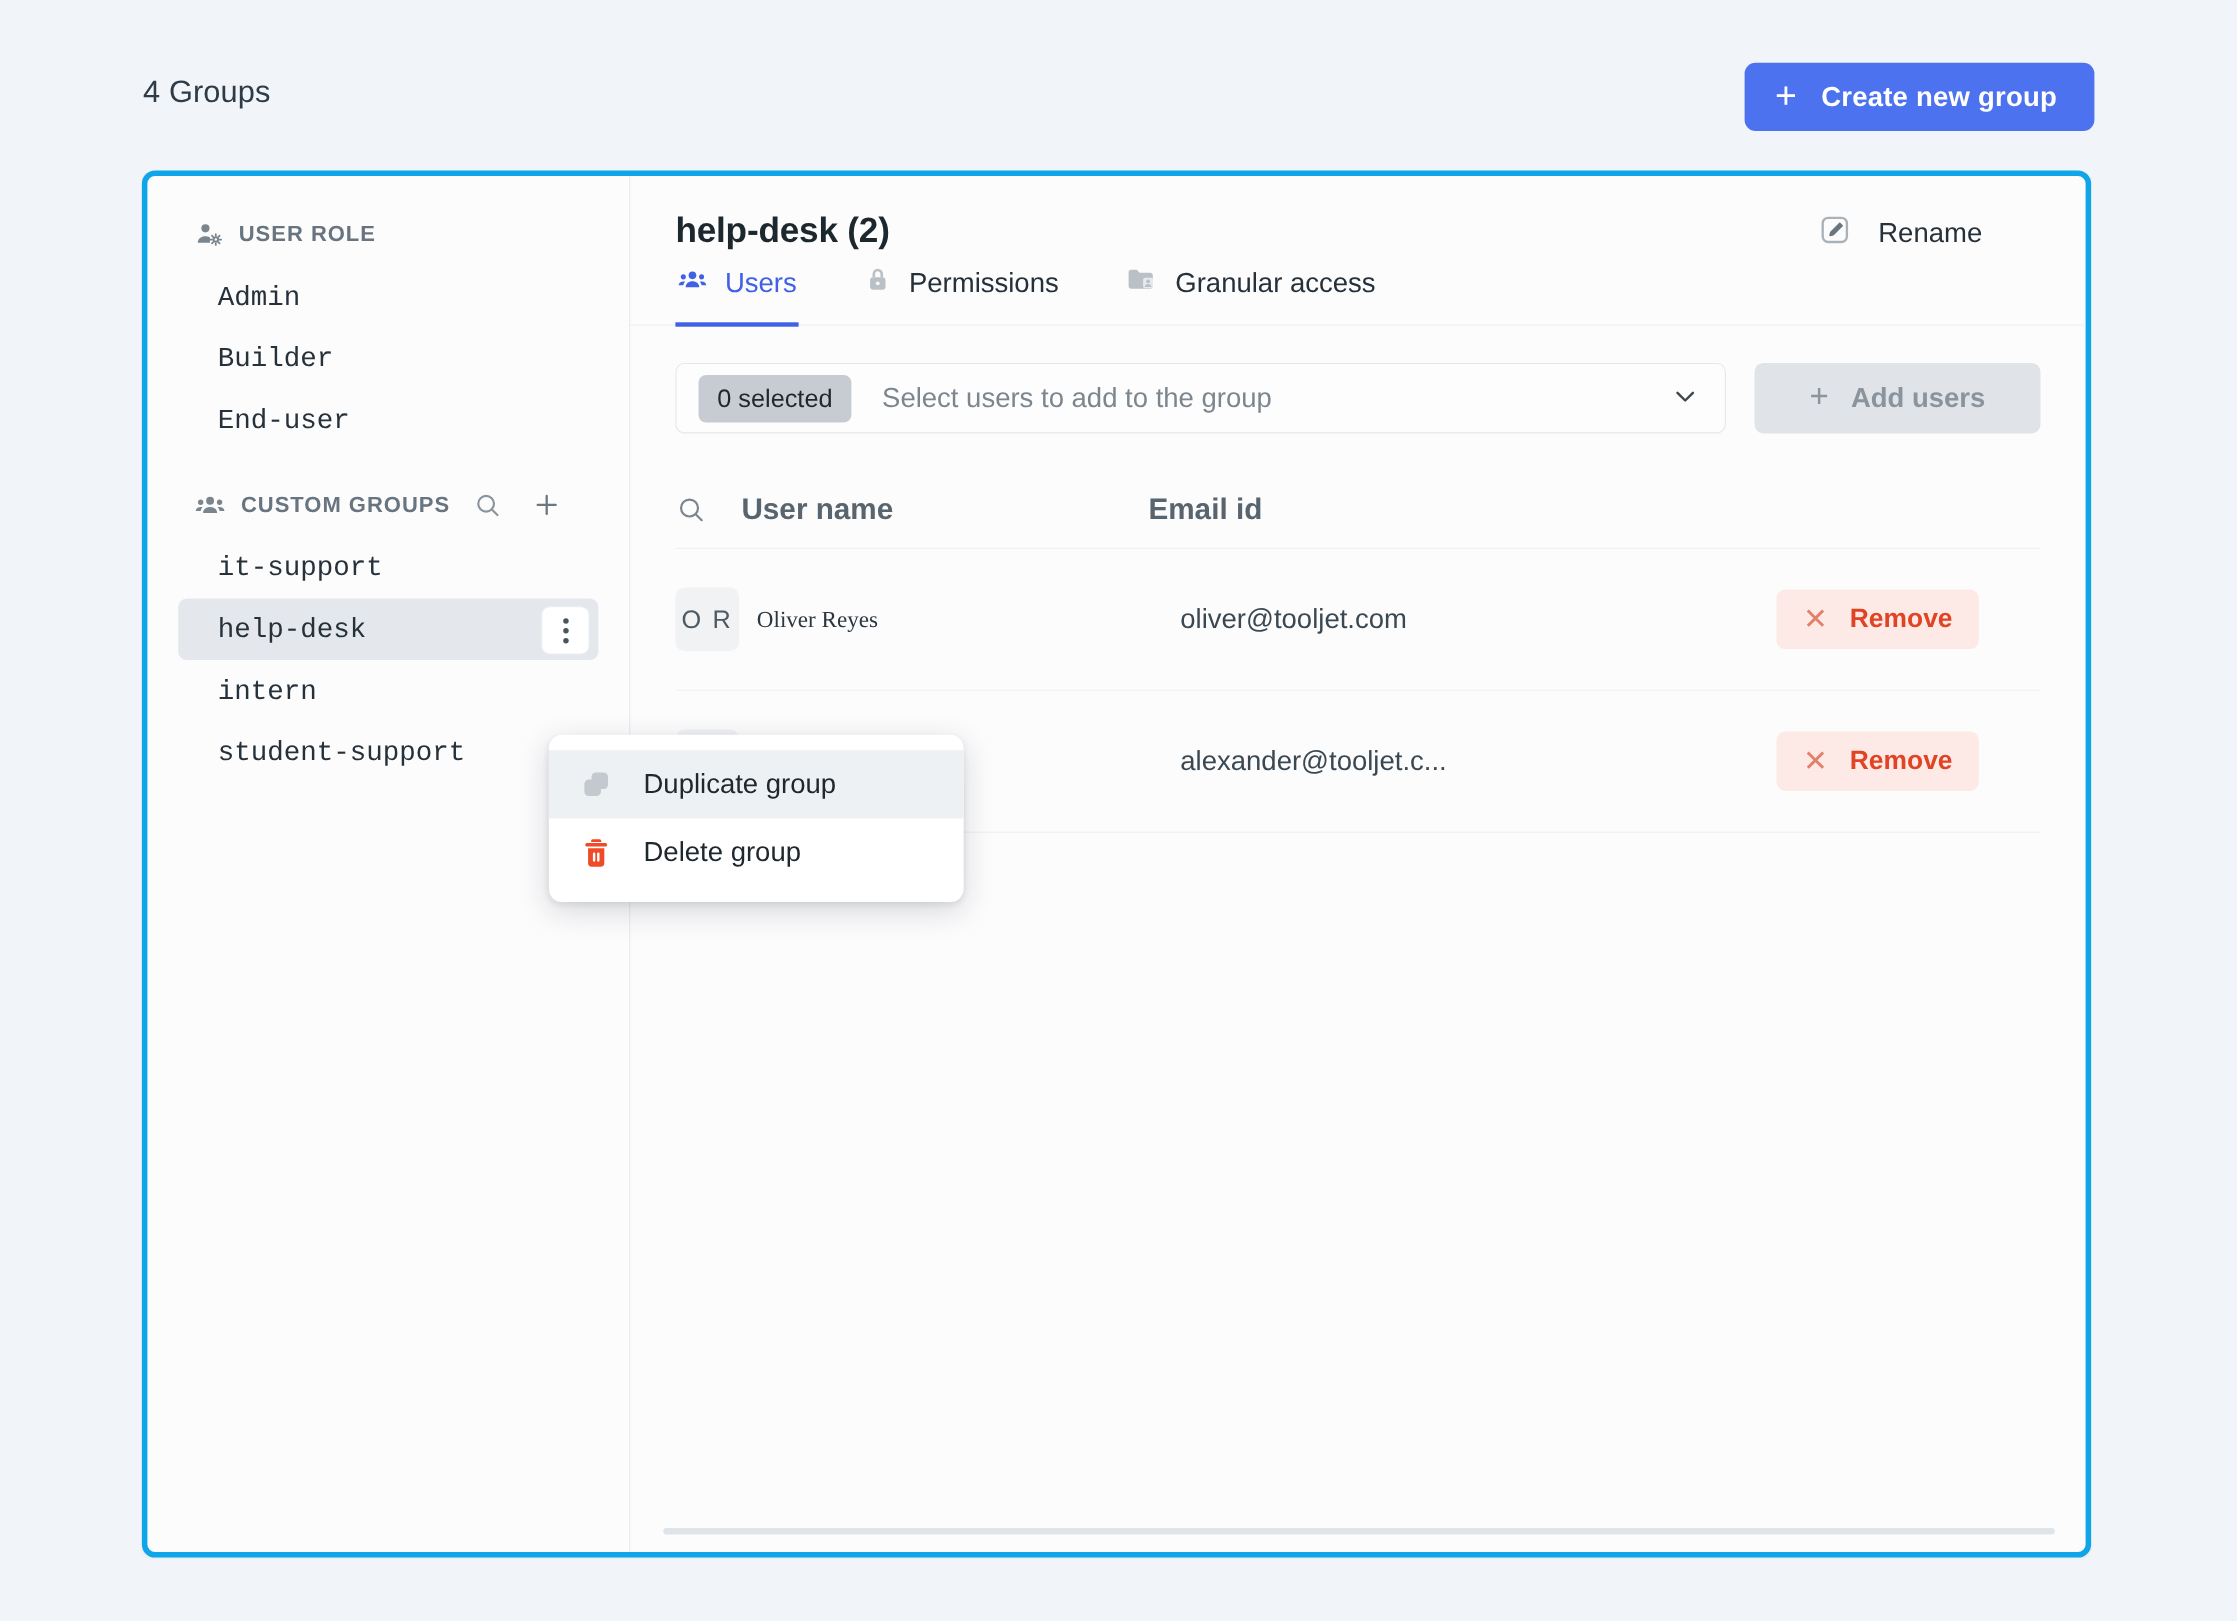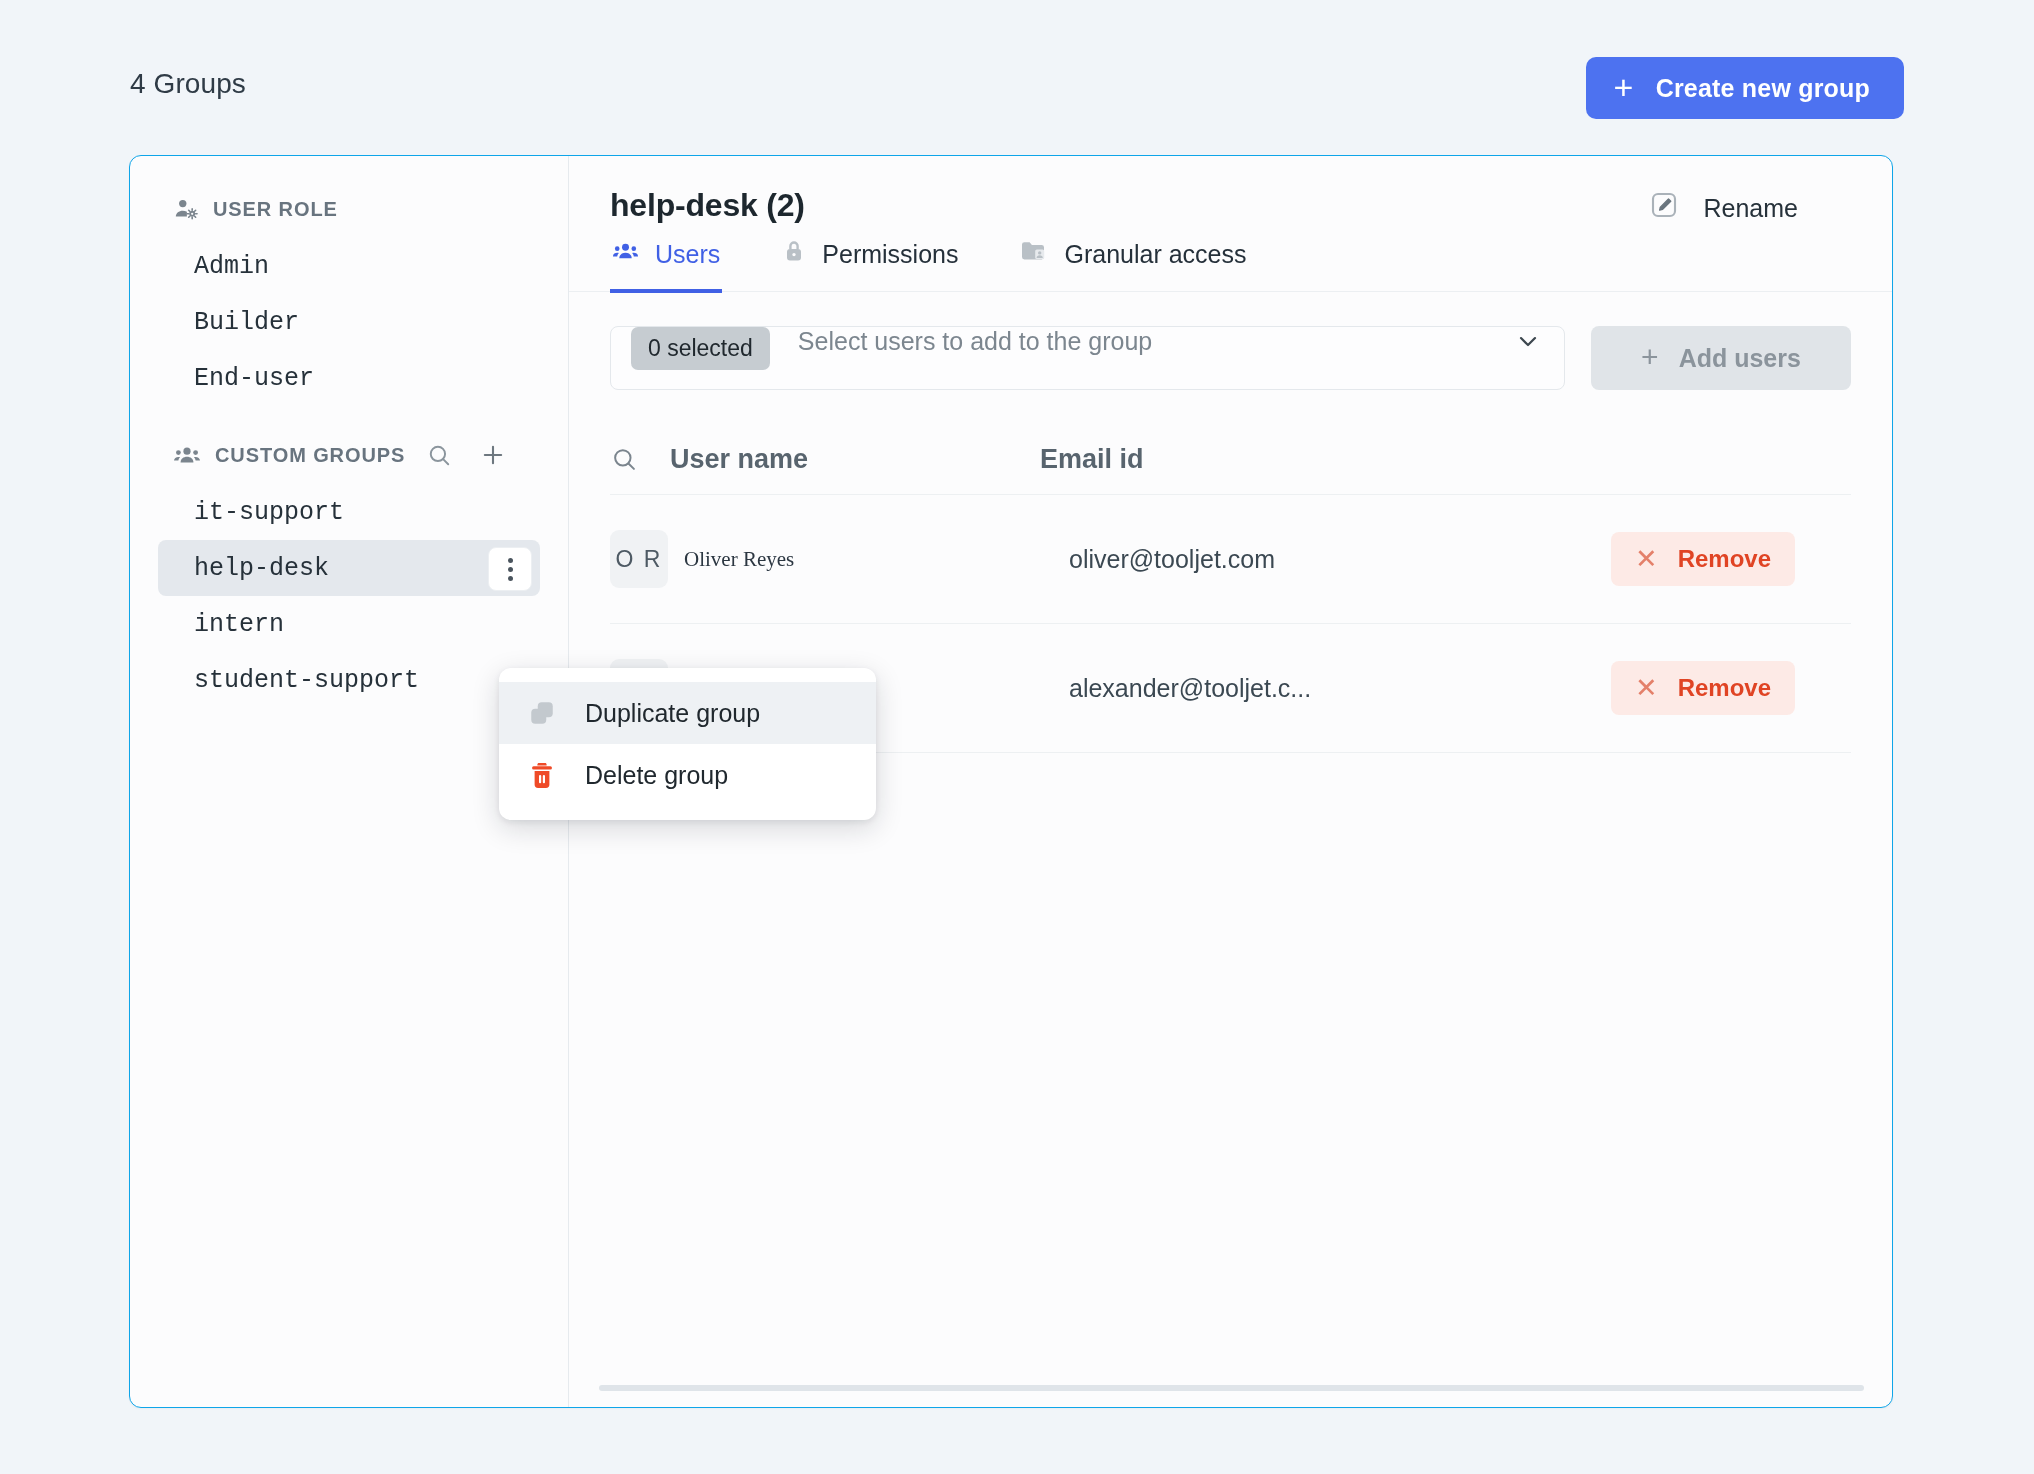--- a/index.html
+++ b/index.html
@@ -58,21 +58,21 @@
   }
 
   
   .card {
     position: absolute;
     left: 129px;
     top: 155px;
     width: 1762px;
     height: 1251px;
     background: #fcfcfd;
-    border: 1px solid #0ea5e9;
+    border: 5px solid #0ea5e9;
     border-radius: 12px;
     box-shadow: 0 1px 2px rgba(16,24,40,.04);
     display: flex;
     overflow: hidden;
   }
 
   
   .sidebar {
     width: 439px;
     min-width: 439px;
@@ -214,21 +214,21 @@
     align-items: center;
     gap: 26px;
   }
   .multiselect {
     flex: 1;
     height: 64px;
     border: 1px solid #e4e8ec;
     border-radius: 8px;
     background: #fdfdfe;
     display: flex;
-    align-items: flex-start;
+    align-items: center;
     padding: 0 22px 0 20px;
     box-sizing: border-box;
     cursor: pointer;
   }
   .chip {
     background: #c6ccd1;
     color: #20282e;
     border-radius: 7px;
     padding: 8px 17px;
     font-size: 23px;

